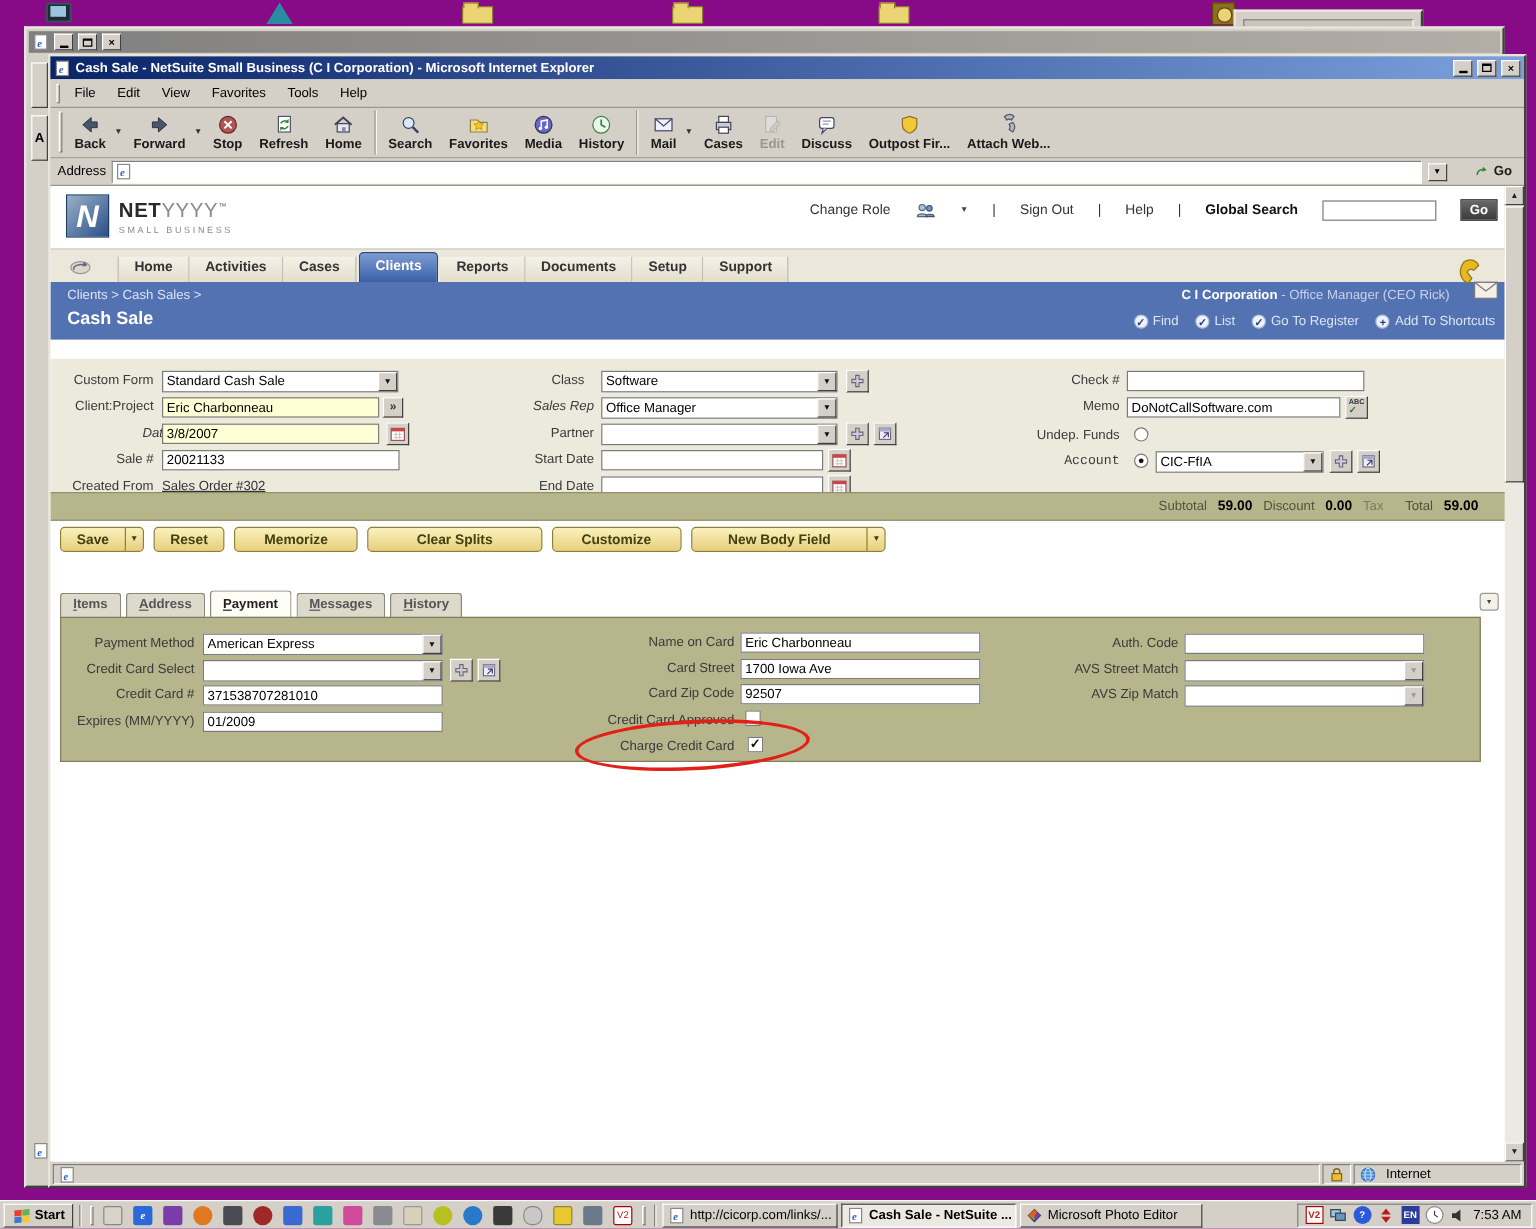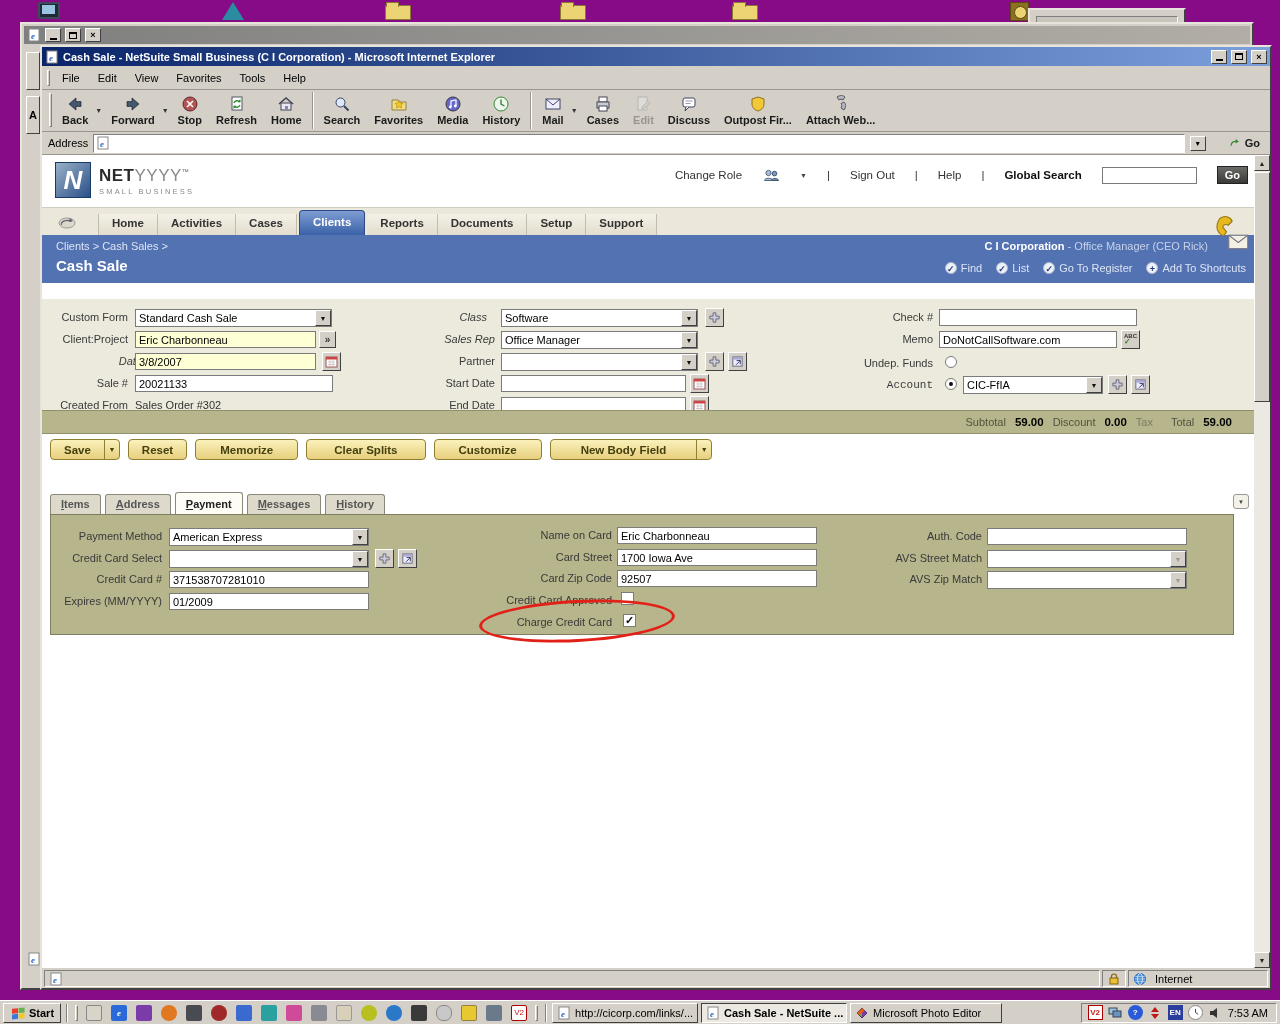--- a/index.html
+++ b/index.html
@@ -453,21 +453,21 @@
               <path d="M3 7h7M3 9.5h7M5 5v6M8 5v6" stroke="#bbb" stroke-width=".7"></path>
             </svg>
           </span>
 
         <span class="flabel" style="left:0;top:78px;width:86px;">Sale #</span>
         <input class="tinput" style="left: 93px; top: 76px; width: 198px;" value="20021133">
 
         <span class="flabel" style="left:0;top:100px;width:86px;">Created From</span>
         <span class="nslink" style="position:absolute;left:93px;top:100px;">Sales Order #302</span>
 
-        <span class="flabel" style="left:332px;top:12px;width:113px;font-style:italic;">Class</span>
+        <span class="flabel" style="left:332px;top:12px;width:113px;">Class</span>
         <span class="selbox" style="left:459px;top:10px;width:197px;">
             <span class="val">Software</span>
             <span class="arr">▼</span>
           </span>
         <span class="sqbtn raised" style="left:663px;top:9px;">
             <svg width="13" height="13" viewBox="0 0 14 14">
               <path d="M5.5 2h3v3.5H12v3H8.5V12h-3V8.5H2v-3h3.5z" fill="#ccd" stroke="#667"></path>
             </svg>
           </span>
 
@@ -563,21 +563,21 @@
             <span class="cap">Save</span>
             <span class="dd">▼</span>
           </span>
         <span class="ybtn">
             <span class="cap">Reset</span>
           </span>
         <span class="ybtn">
             <span class="cap" style="padding:0 24px;">Memorize</span>
           </span>
         <span class="ybtn">
-            <span class="cap" style="padding:0 27px;">Clear Splits</span>
+            <span class="cap" style="padding:0 40px;">Clear Splits</span>
           </span>
         <span class="ybtn">
             <span class="cap" style="padding:0 24px;">Customize</span>
           </span>
         <span class="ybtn">
             <span class="cap" style="padding:0 30px;">New Body Field</span>
             <span class="dd">▼</span>
           </span>
       </div>
 

